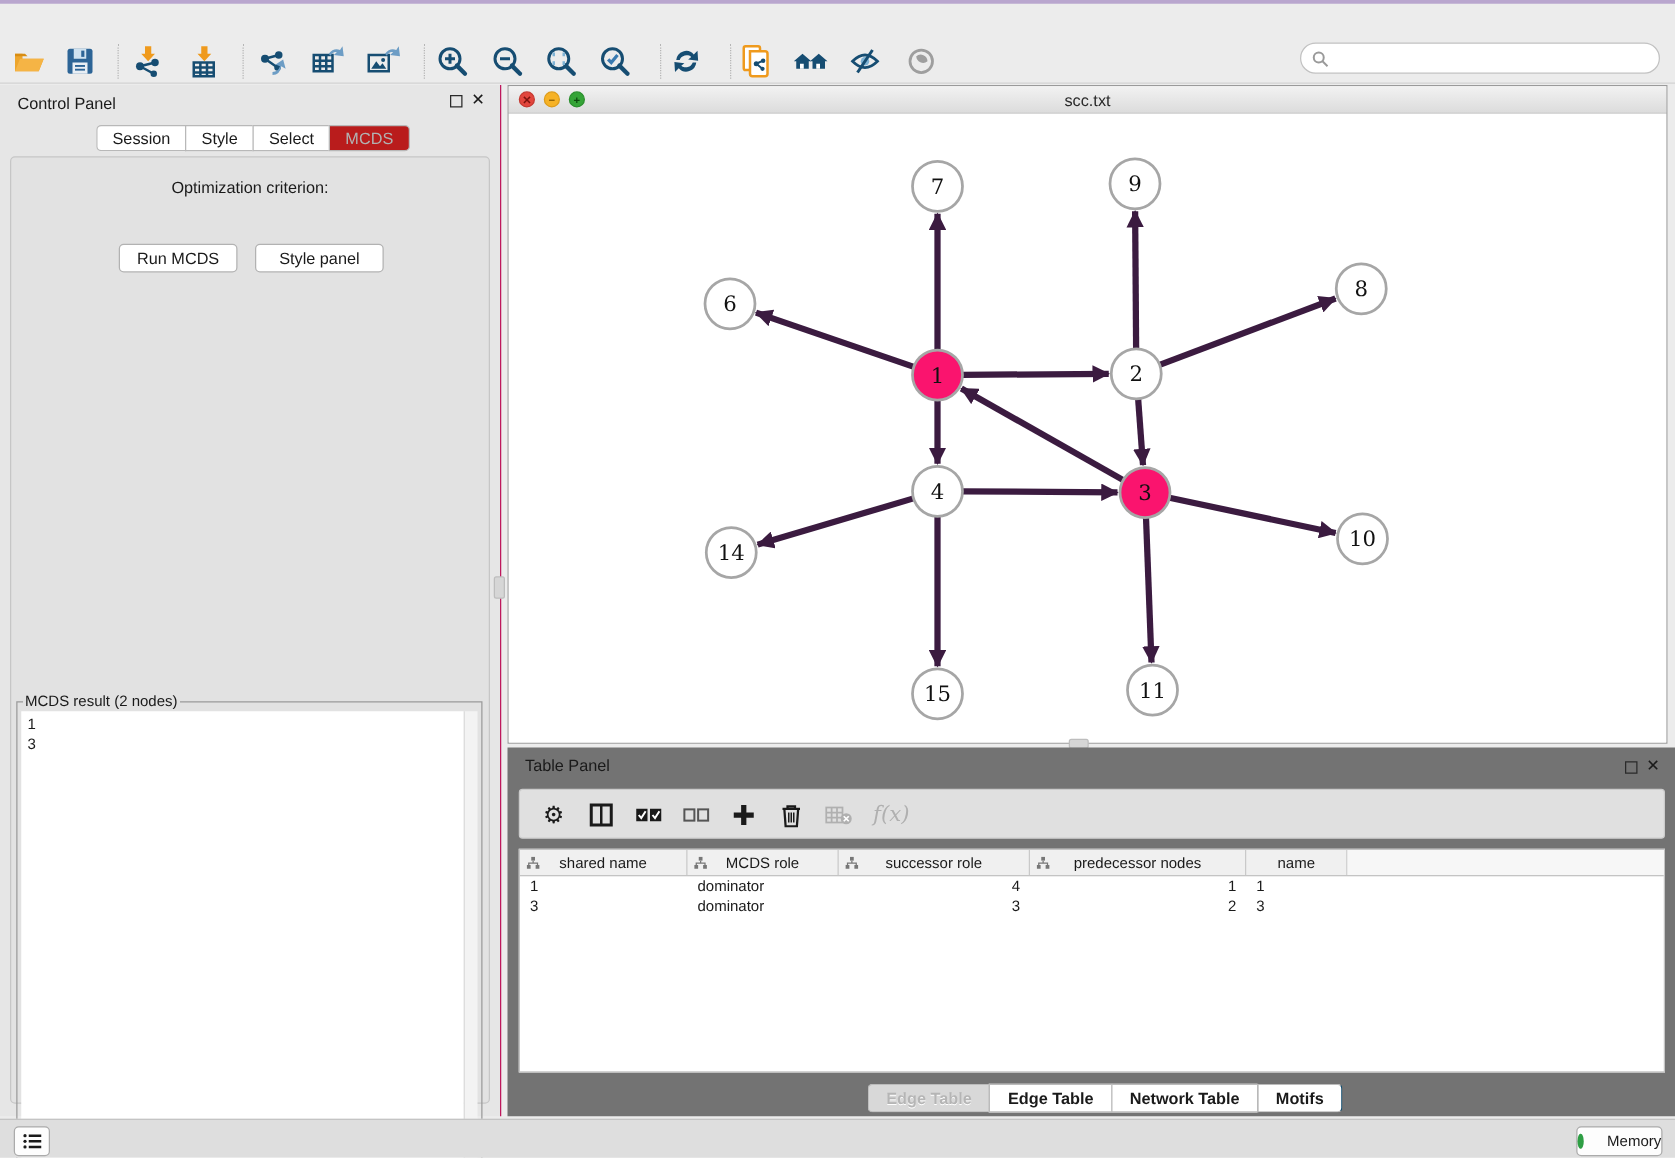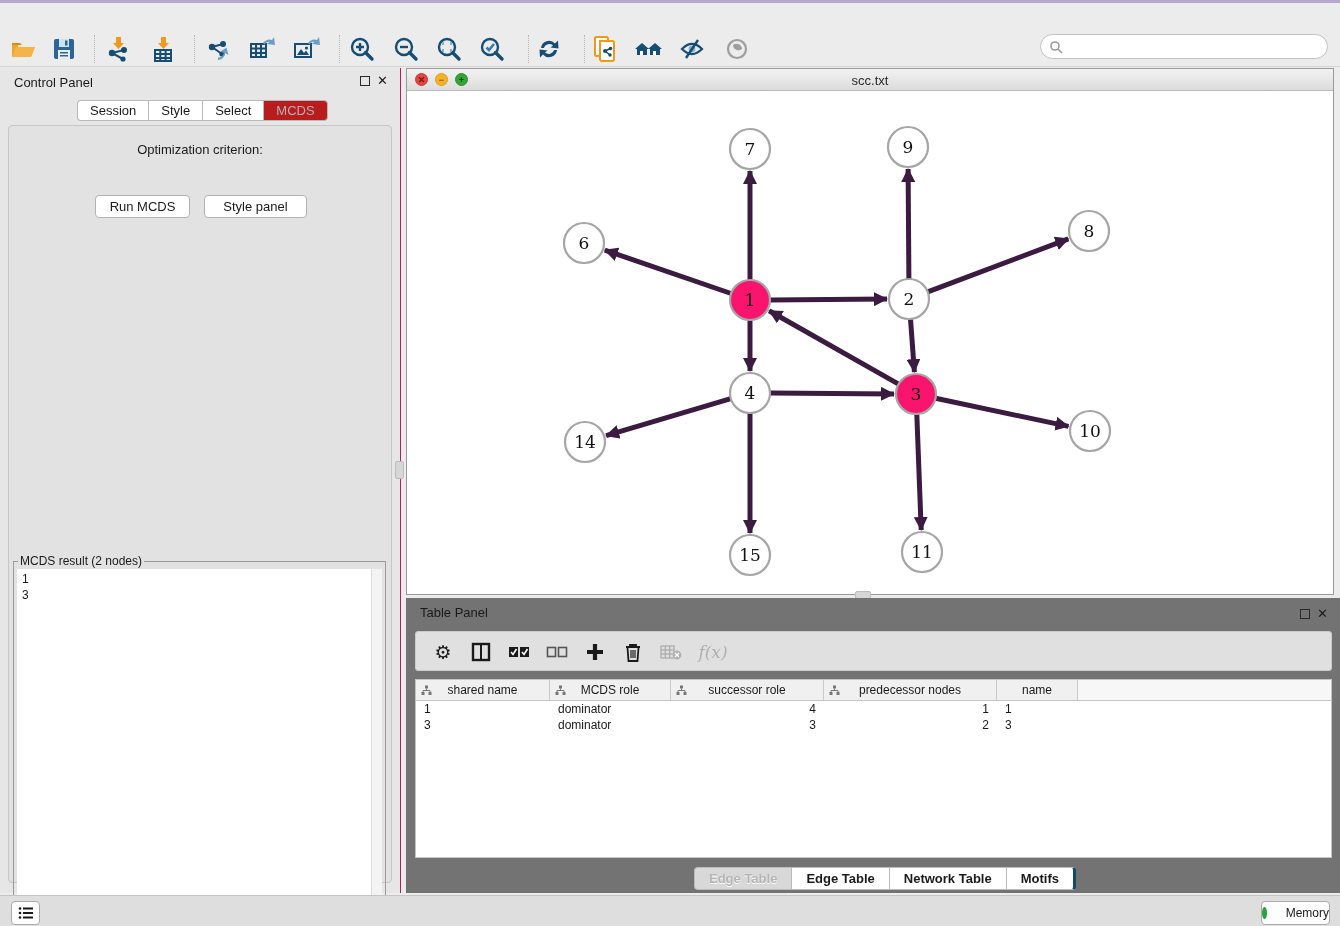--- a/index.html
+++ b/index.html
@@ -60,21 +60,21 @@
   .thead { display:flex; height:21px; background:#f0f0f0; border-bottom:1px solid #c4c4c4; }
   .th { position:relative; border-right:1px solid #c9c9c9; font-size:12px; color:#1a1a1a; display:flex; align-items:center; justify-content:center; }
   .th .colicon { position:absolute; left:5px; top:5px; }
   .th.filler { flex:1; border-right:none; background:#f7f7f7; }
   .trow { display:flex; height:16px; font-size:12px; color:#1a1a1a; }
   .td { padding:1px 8px 0; overflow:hidden; white-space:nowrap; }
   .td.num { text-align:right; }
   .tp-tabs { position:absolute; left:288px; top:269px; height:23px; display:flex; }
   .tp-tab { font-size:13px; font-weight:bold; color:#1a1a1a; background:#fff; border:1px solid #bbb; border-right:none; padding:3px 14px 0; height:23px; }
   .tp-tab:first-child { border-radius:4px 0 0 4px; }
-  .tp-tab:last-child { border-right:3px solid #0c4a6e; border-radius:0 4px 4px 0; }
+  .tp-tab:last-child { border-right:1px solid #0c4a6e; border-radius:0 4px 4px 0; }
   .tp-tab.active { background:#d8d8d8; color:#b5b5b5; text-shadow:0 1px 0 #fff; }
 
   
   .statusbar { position:absolute; left:0; top:892px; width:1340px; height:34px; background:#dedede; border-top:1px solid #c4c4c4; }
   .sb-btn { position:absolute; top:5px; height:24px; background:#fdfdfd; border:1px solid #ababab; border-radius:4px; display:flex; align-items:center; justify-content:center; gap:19px; font-size:12px; color:#1a1a1a; cursor:pointer; }
   .mem-dot { width:12px; height:12px; border-radius:50%; }
 </style>
 </head>
 <body>
 

